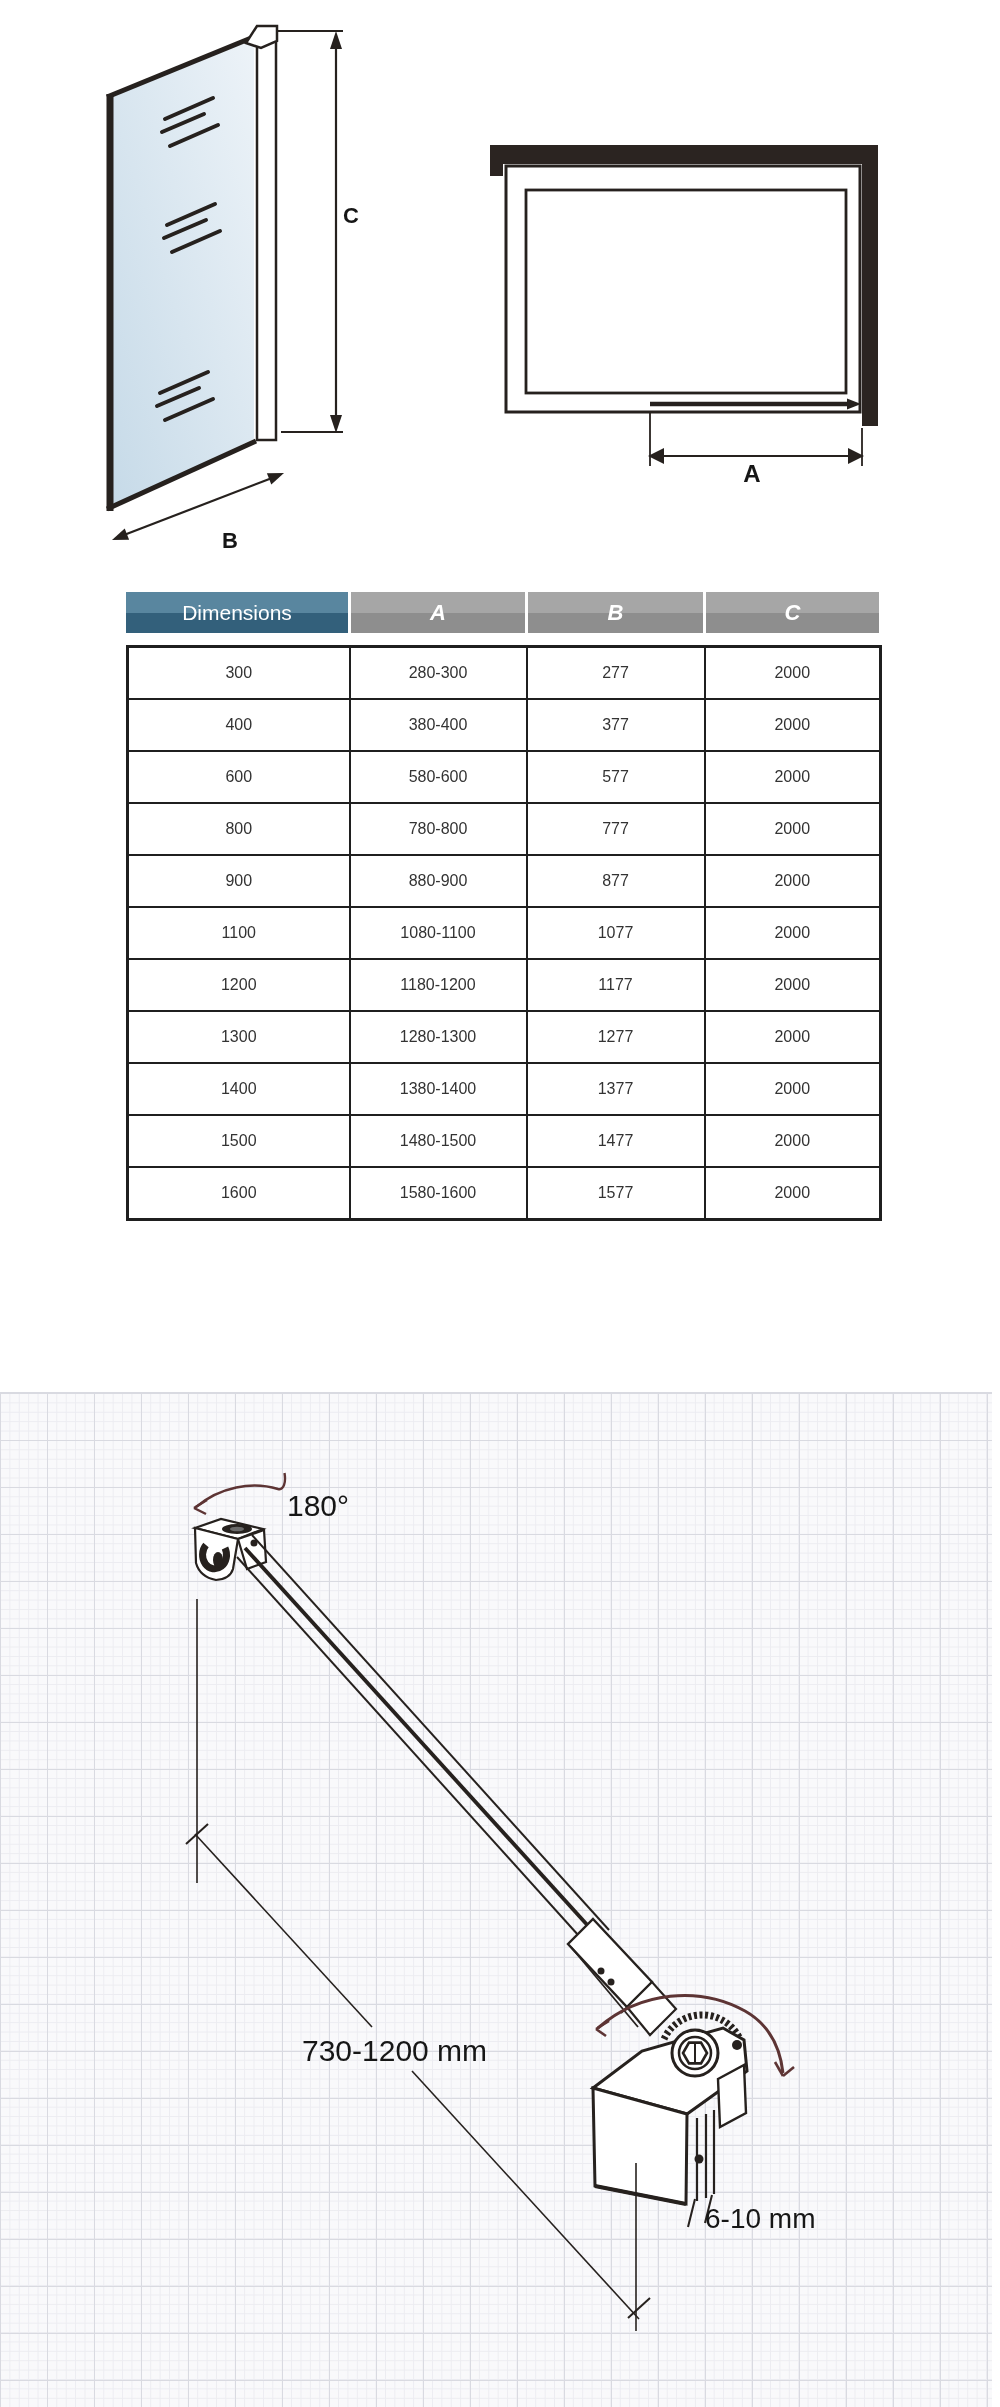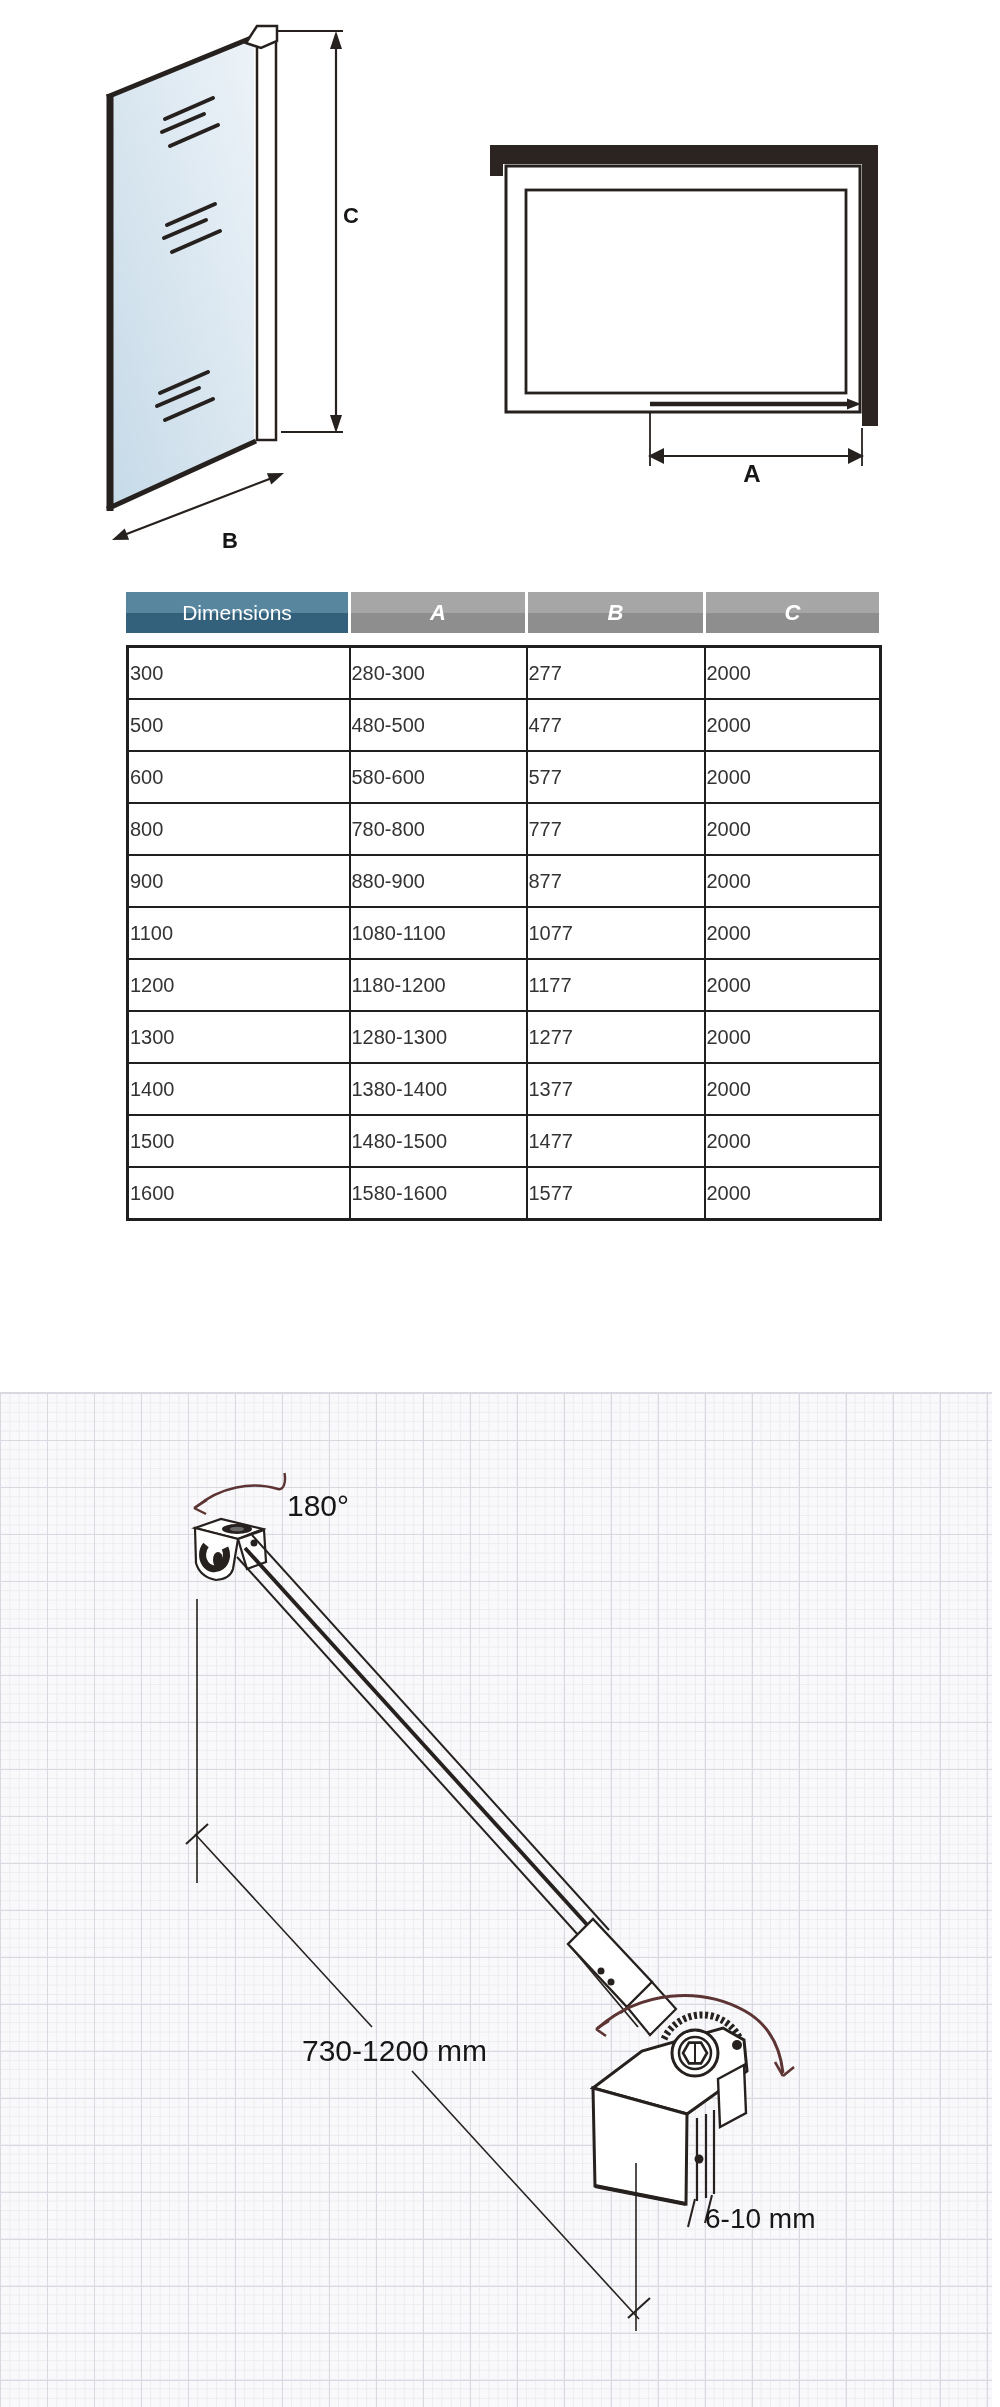--- a/index.html
+++ b/index.html
@@ -16,22 +16,22 @@
   .hcell { display:flex; align-items:center; justify-content:center;
            color:var(--header-text); font-size:21px;text-align:right; }
   .hcell.primary { width:222px; background:linear-gradient(var(--header-blue-top) 0 52%, var(--header-blue-bottom) 52% 100%); }
   .hcell.gray { background:linear-gradient(var(--header-gray-top) 0 52%, var(--header-gray-bottom) 52% 100%);
                 font-weight:bold; font-style:italic; font-size:22px; }
   .hcell.ga { width:174px; margin-left:3px; }
   .hcell.gb { width:175px; margin-left:3px; }
   .hcell.gc { width:173px; margin-left:3px; }
   table.tbody-tbl { border-collapse:collapse; margin-top:12px; width:753px;
                     border:3px solid var(--table-border); table-layout:fixed; }
-  table.tbody-tbl td { border:2px solid var(--table-border); height:48px; 
-                       vertical-align:middle; font-size:20px; color:var(--table-text); }
+  table.tbody-tbl td { border:2px solid var(--table-border); height:48px; text-align:center;
+                       vertical-align:middle; font-size:16px; color:var(--table-text); }
 
   
   .graph-section { position:absolute; left:0; top:1392px; width:992px; height:1015px;
     background-color:var(--paper);
     border-top:1px solid var(--grid-major);
     background-image:
       linear-gradient(to right, var(--grid-major) 1px, transparent 1px),
       linear-gradient(to bottom, var(--grid-major) 1px, transparent 1px),
       linear-gradient(to right, var(--grid-minor) 1px, transparent 1px),
       linear-gradient(to bottom, var(--grid-minor) 1px, transparent 1px);
@@ -131,23 +131,23 @@
           <col style="width:176px">
       </colgroup>
       <tbody>
           <tr>
             <td>300</td>
             <td>280-300</td>
             <td>277</td>
             <td>2000</td>
           </tr>
           <tr>
-            <td>500</td>
-            <td>480-500</td>
-            <td>477</td>
+            <td>400</td>
+            <td>380-400</td>
+            <td>377</td>
             <td>2000</td>
           </tr>
           <tr>
             <td>600</td>
             <td>580-600</td>
             <td>577</td>
             <td>2000</td>
           </tr>
           <tr>
             <td>800</td>

